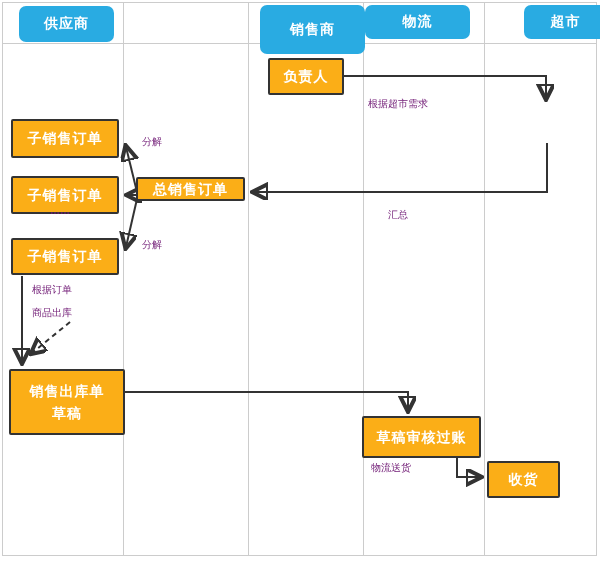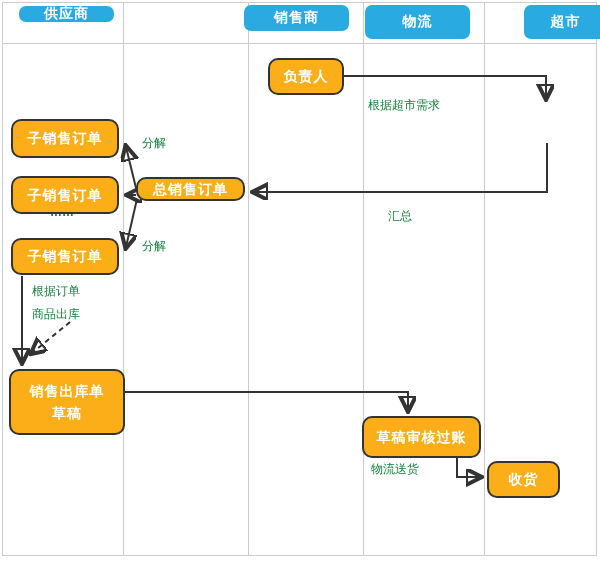--- a/index.html
+++ b/index.html
@@ -44,37 +44,37 @@
     display: flex;
     align-items: center;
     justify-content: center;
     letter-spacing: 1px;
   }
   
   .node {
     position: absolute;
     background: #FBAE17;
     border: 2px solid #333333;
-    border-radius: 10px;
+    border-radius: 2px;
     color: #ffffff;
     font-size: 14px;
     font-weight: bold;
     display: flex;
     flex-direction: column;
     align-items: center;
     justify-content: center;
     letter-spacing: 1px;
     line-height: 1.6;
     text-align: center;
   }
   
   .flabel {
     position: absolute;
-    color: #15803d;
-    font-size: 12px;
+    color: #701a75;
+    font-size: 10px;
     white-space: nowrap;
   }
   .flabel.bold { font-weight: bold; }
   
   #arrows {
     position: absolute;
     left: 0; top: 0;
     width: 600px; height: 563px;
     pointer-events: none;
   }
@@ -90,22 +90,22 @@
 
 <div id="canvas">
 
   <div class="frame"></div>
   <div class="vline" style="left:123px"></div>
   <div class="vline" style="left:248px"></div>
   <div class="vline" style="left:363px"></div>
   <div class="vline" style="left:484px"></div>
   <div class="hline-header"></div>
 
-  <div class="lane-header" style="left:19px;top:6px;width:95px;height:16px">供应商</div>
-  <div class="lane-header" style="left:244px;top:5px;width:105px;height:26px">销售商</div>
+  <div class="lane-header" style="left:19px;top:6px;width:95px;height:36px">供应商</div>
+  <div class="lane-header" style="left:260px;top:5px;width:105px;height:49px">销售商</div>
   <div class="lane-header" style="left:365px;top:5px;width:105px;height:34px">物流</div>
   <div class="lane-header" style="left:524px;top:5px;width:83px;height:34px">超市</div>
 
   <svg id="arrows" viewBox="0 0 600 563" xmlns="http://www.w3.org/2000/svg">
     <defs>
       <marker id="ah" markerWidth="9" markerHeight="9" refX="7" refY="4" orient="auto">
         <path d="M0,0 L8,4 L0,8 Z" fill="#333333" stroke="none"></path>
       </marker>
     </defs>
     <polyline points="344,76 546,76 546,98" marker-end="url(#ah)"></polyline>

